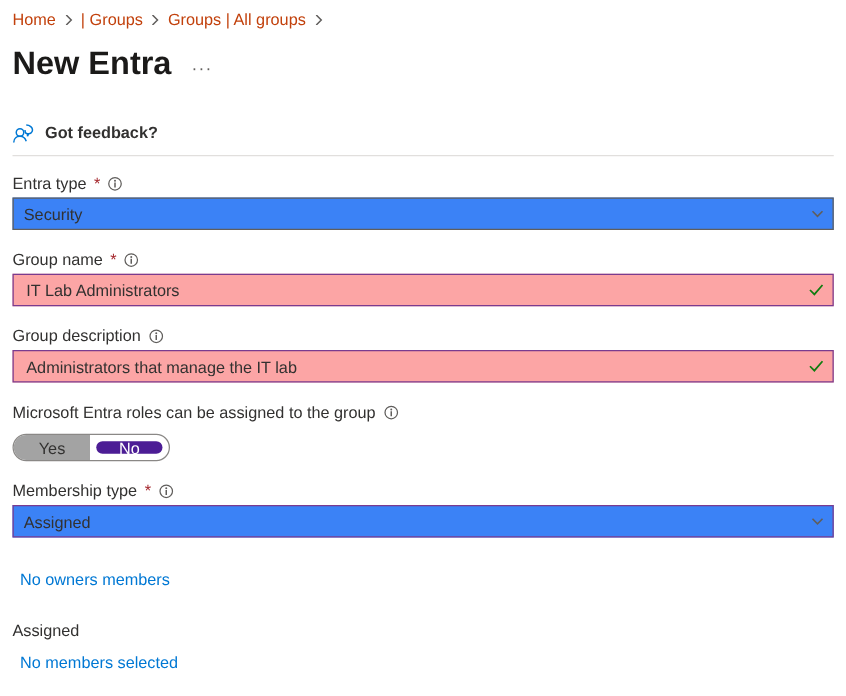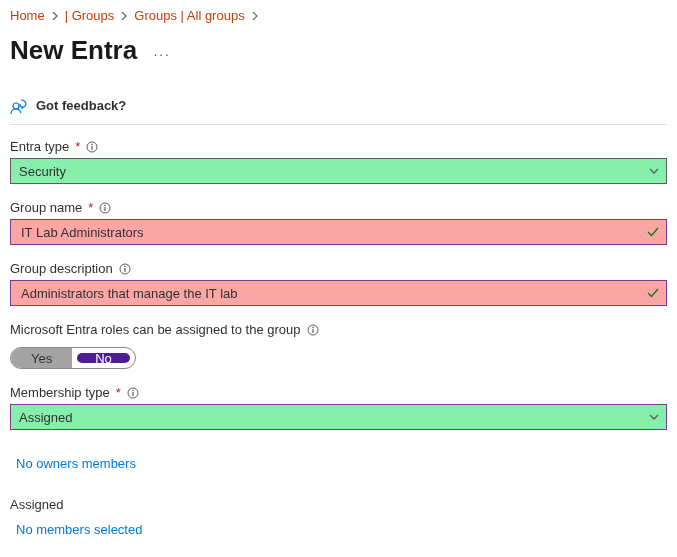--- a/index.html
+++ b/index.html
@@ -57,21 +57,21 @@
   }
   .req { color: #a4262c; }
   .info-icon { display:inline-flex; color:#605e5c; }
   .select-wrap {
     position: relative;
     display: flex;
     align-items: center;
     border: 1px solid #605e5c;
     height: 26px;
     padding: 0 28px 0 8px;
-    background: #86efac;
+    background: #3b82f6;
     cursor: pointer;
   }
   .select-wrap.purple { border-color: #7a3b8f; }
   .select-wrap .chev {
     position: absolute; right: 6px; top: 50%; transform: translateY(-50%);
     color: #605e5c; display:inline-flex;
   }
   .input-wrap {
     position: relative;
     display: flex;

